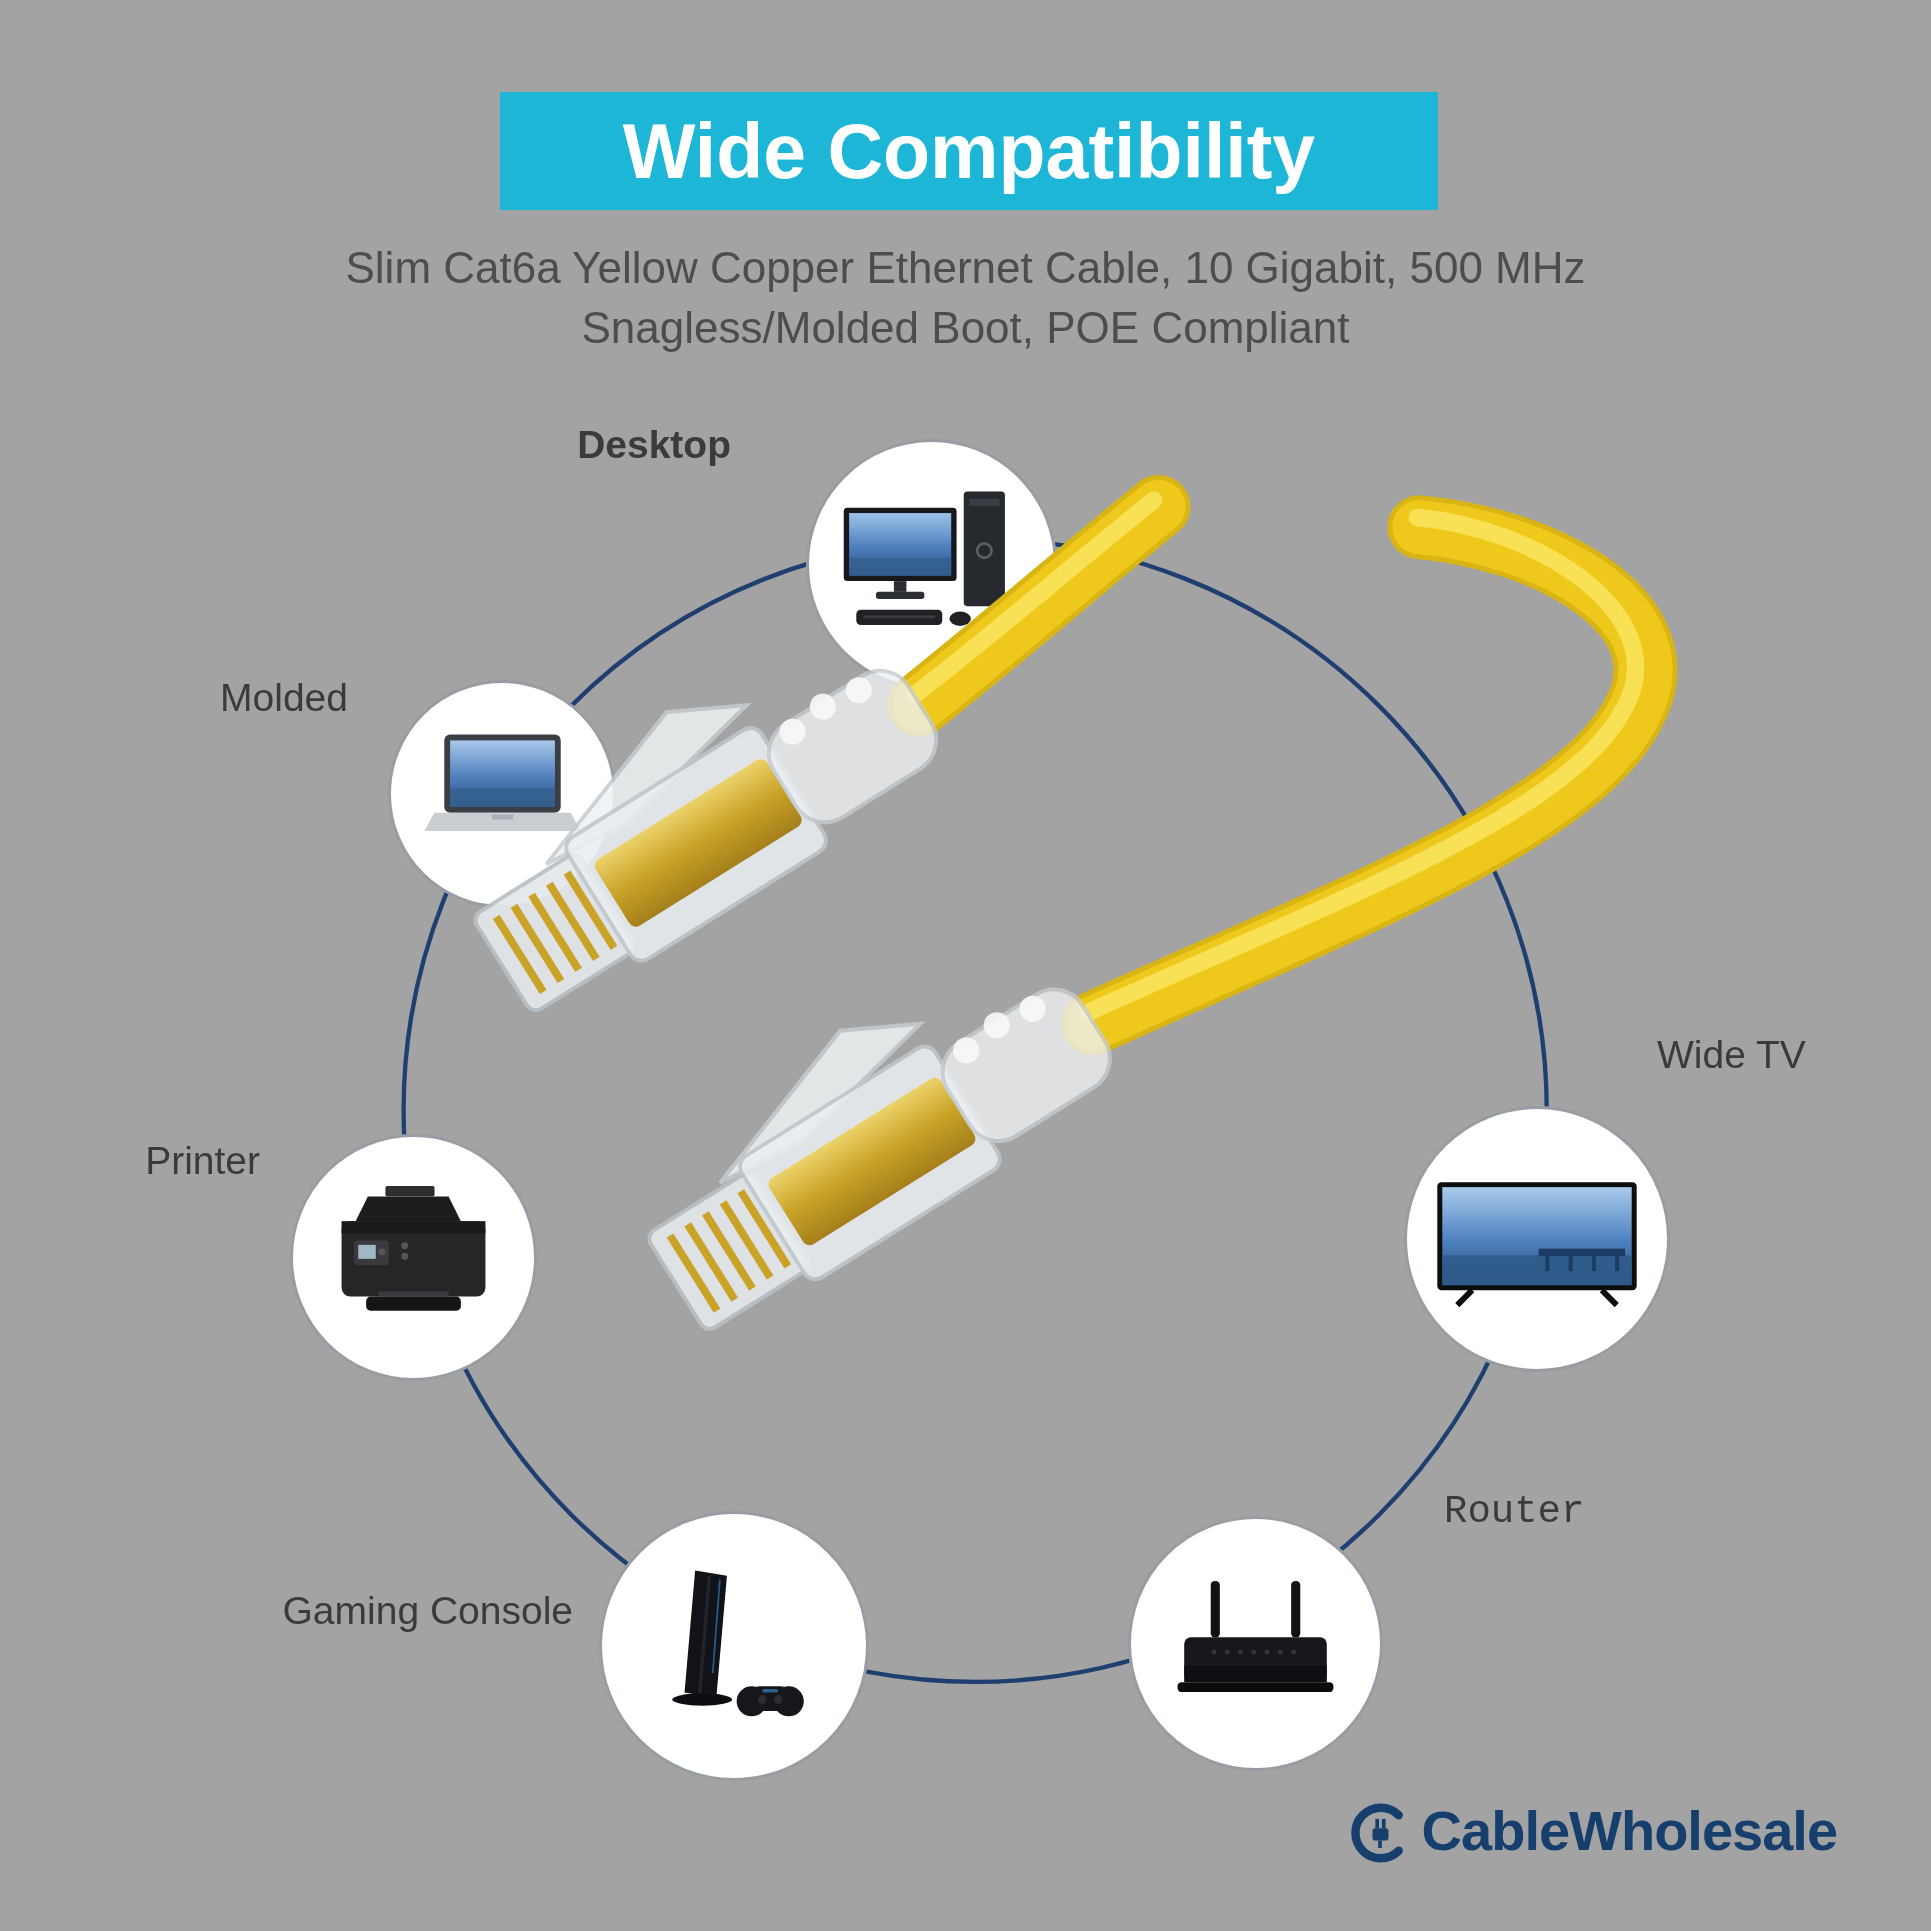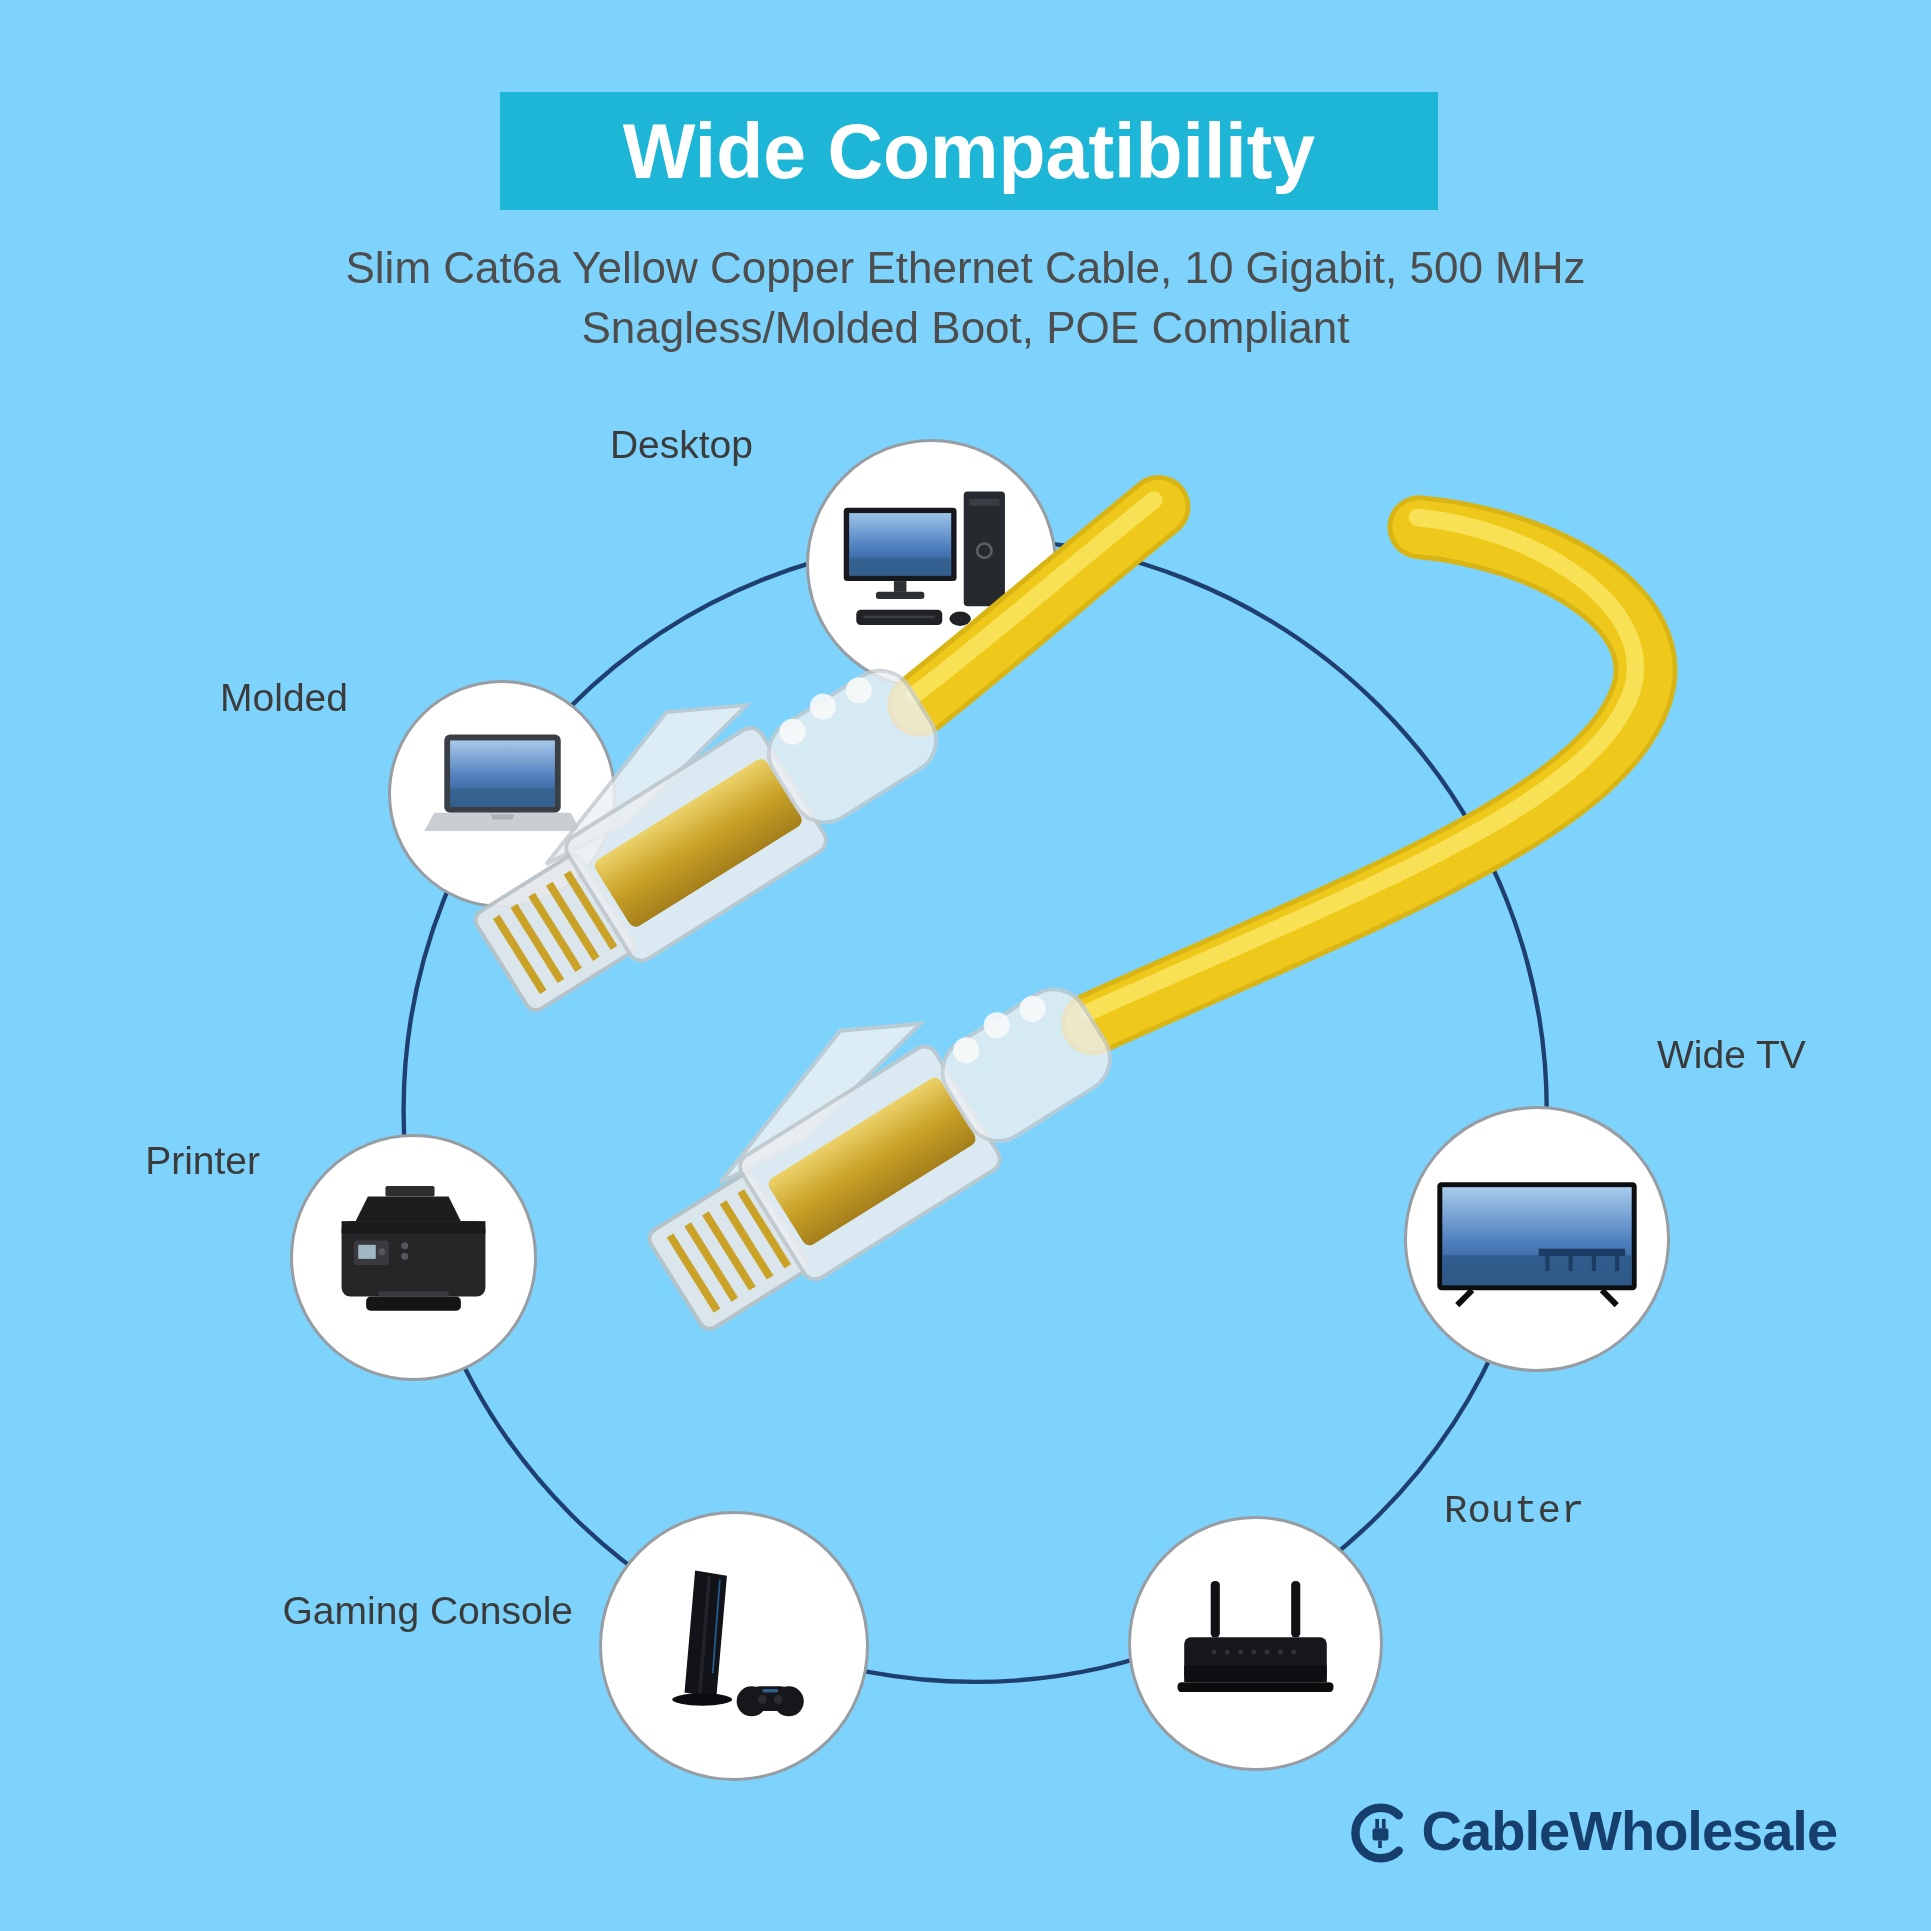--- a/index.html
+++ b/index.html
@@ -1,17 +1,17 @@
 <!DOCTYPE html>
 <html><head>
 <meta charset="utf-8">
 <style>
   html,body { margin:0; padding:0; background:#ffffff; }
   .canvas {
-    position:relative; width:1931px; height:1931px; background:#7dd3fc;
+    position:relative; width:1931px; height:1931px; background:#a3a3a3;
     font-family:"Liberation Sans", sans-serif; overflow:hidden;
   }
   .banner {
     position:absolute; left:500px; top:92px; width:938px; height:118px;
     background:#1eb6d7; display:flex; align-items:center; justify-content:center;
     z-index:6;
   }
   .banner-title {
     font-size:77px; font-weight:800; color:#ffffff; letter-spacing:0px;
   }
@@ -71,21 +71,21 @@
       <rect x="12" y="36" width="126" height="82" rx="4" fill="#16181b"></rect>
       <rect x="18" y="42" width="114" height="70" fill="url(#gdsk)"></rect>
       <rect x="18" y="92" width="114" height="20" fill="#35608e" opacity="0.8"></rect>
       <rect x="68" y="118" width="14" height="12" fill="#2c2f33"></rect>
       <rect x="48" y="130" width="54" height="8" rx="3" fill="#2c2f33"></rect>
       <rect x="26" y="150" width="96" height="17" rx="5" fill="#202226"></rect>
       <line x1="34" y1="158" x2="114" y2="158" stroke="#3a3e44" stroke-width="3"></line>
       <ellipse cx="142" cy="160" rx="12" ry="8" fill="#202226"></ellipse>
     </svg>
   </div>
-  <div class="device-label la-right" style="left:521px; top:423px; width:232px;">Desktop</div>
+  <div class="device-label la-right" style="left:499px; top:423px; width:232px;font-weight:bold;">Desktop</div>
 
   <div class="device-circle" style="left:388px; top:680px; width:228px; height:228px;">
     <svg width="183" height="135" viewBox="0 0 220 160">
       <defs>
         <linearGradient id="glap" x1="0" y1="0" x2="0" y2="1">
           <stop offset="0" stop-color="#a7c8ea"></stop>
           <stop offset="0.55" stop-color="#517fbc"></stop>
           <stop offset="1" stop-color="#2b5583"></stop>
         </linearGradient>
       </defs>

